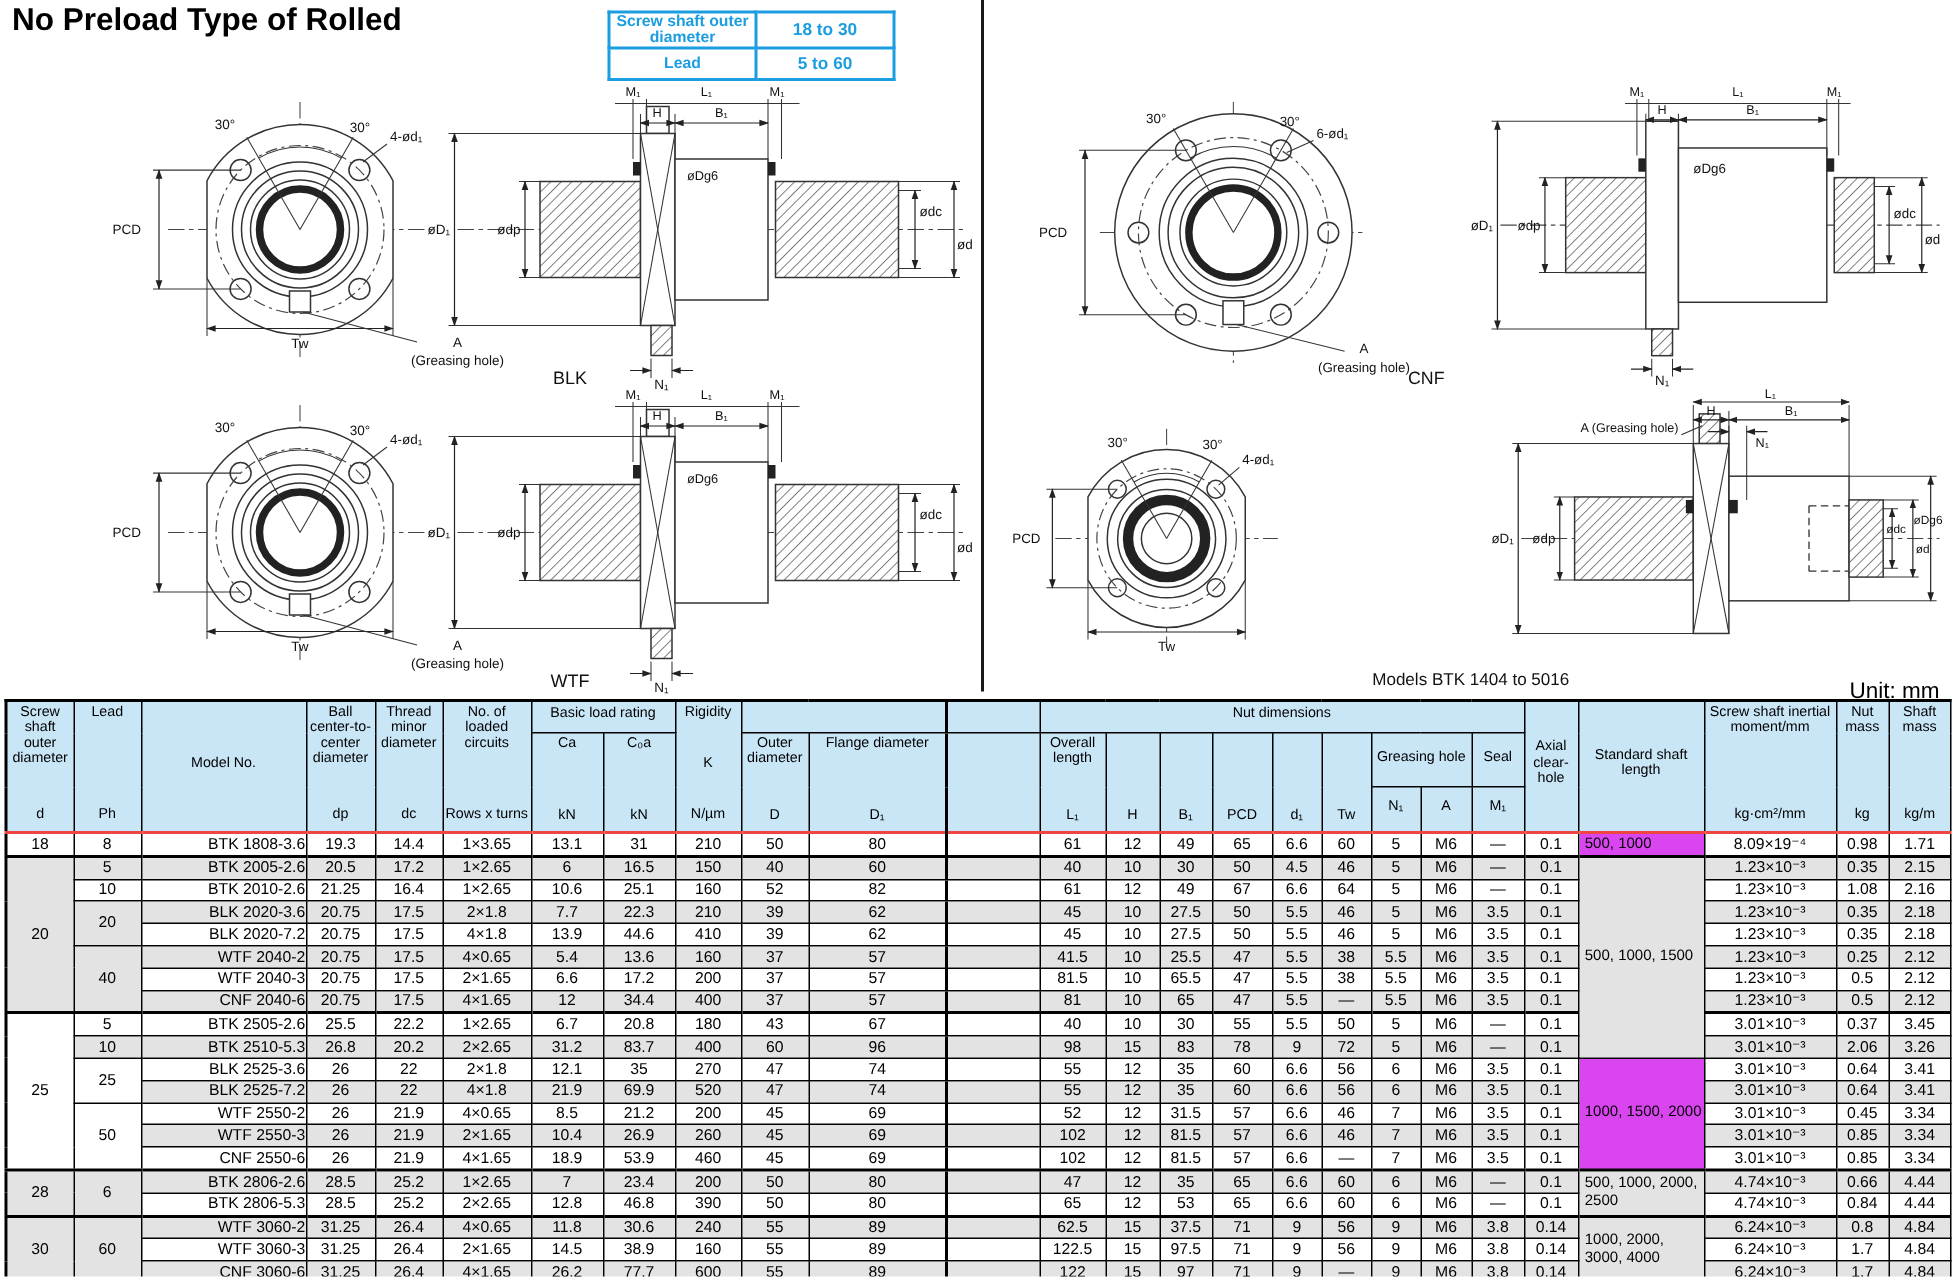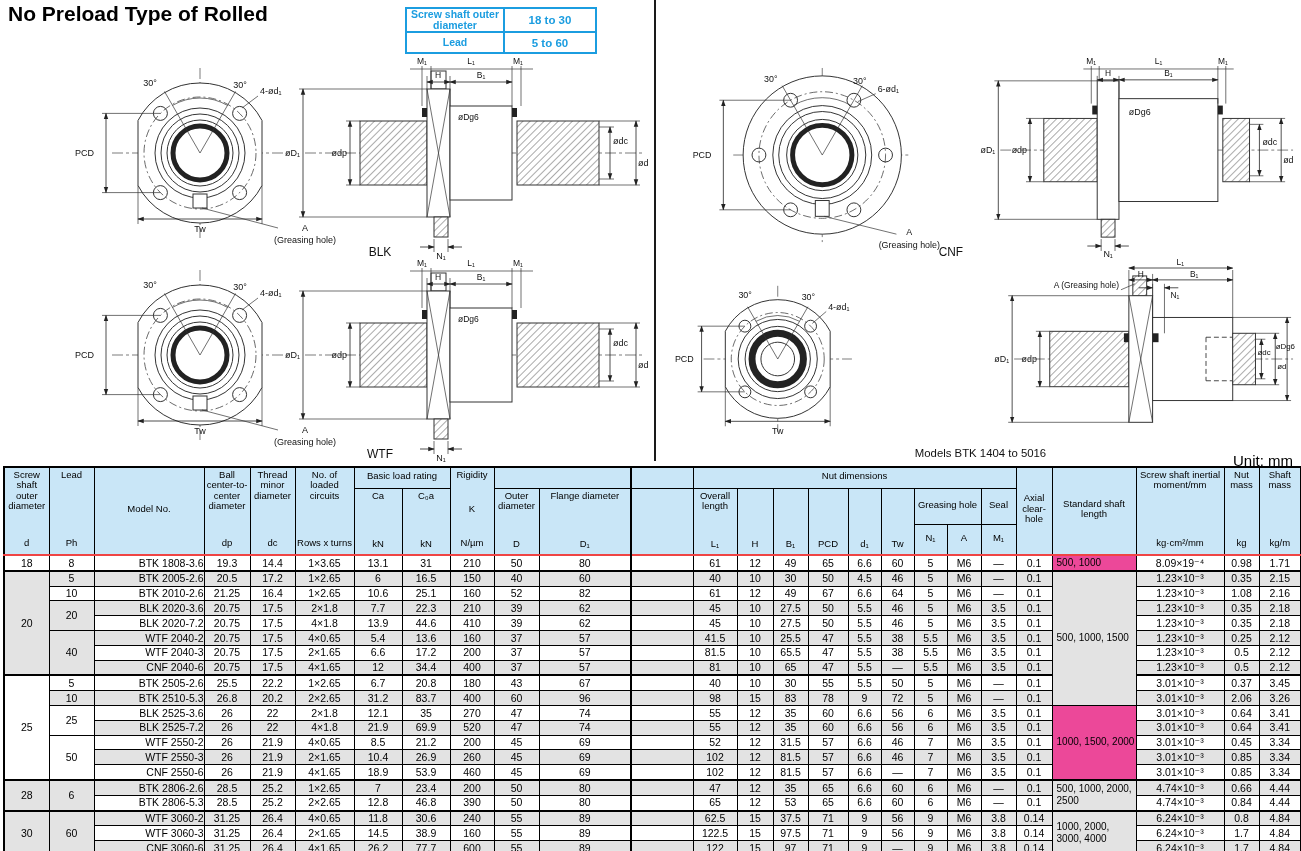--- a/index.html
+++ b/index.html
@@ -40,21 +40,21 @@
   #maintbl thead tr.r3 th{height:29px}
   .hv{display:flex;flex-direction:column;justify-content:space-between;align-items:center;
       box-sizing:border-box;padding:2px 1px;line-height:1.1;text-align:center}
   .hv-c{justify-content:center}
   .hv-e{justify-content:flex-end}
   .h83{height:82px}.h61{height:62px}.h33{height:33px}.h27{height:26px}.h18{height:17px}
   #maintbl td{border:1px solid #000;font-size:10.5px;text-align:center;height:13.8px;
               padding:0;line-height:1;white-space:nowrap;overflow:hidden}
   #maintbl tbody tr.alt td{background:#e3e3e3}
   #maintbl td.merge{background:#fff}
-  #maintbl td.lencell{background:#ec4899;font-size:10px;text-align:left;padding-left:4px;
+  #maintbl td.lencell{background:#d946ef;font-size:10px;text-align:left;padding-left:4px;
               vertical-align:middle;line-height:1.2;white-space:normal}
   #maintbl tr.gb td{border-top:2px solid #000}
   #maintbl tbody tr:first-child td{border-top:2px solid #ef4444}
   #maintbl td.tl{text-align:right;padding-left:5px}
   #maintbl td.sp,#maintbl th.spv{border-left:2px solid #000}
 </style>
 </head>
 <body>
 
 <div class="abs" id="title">

